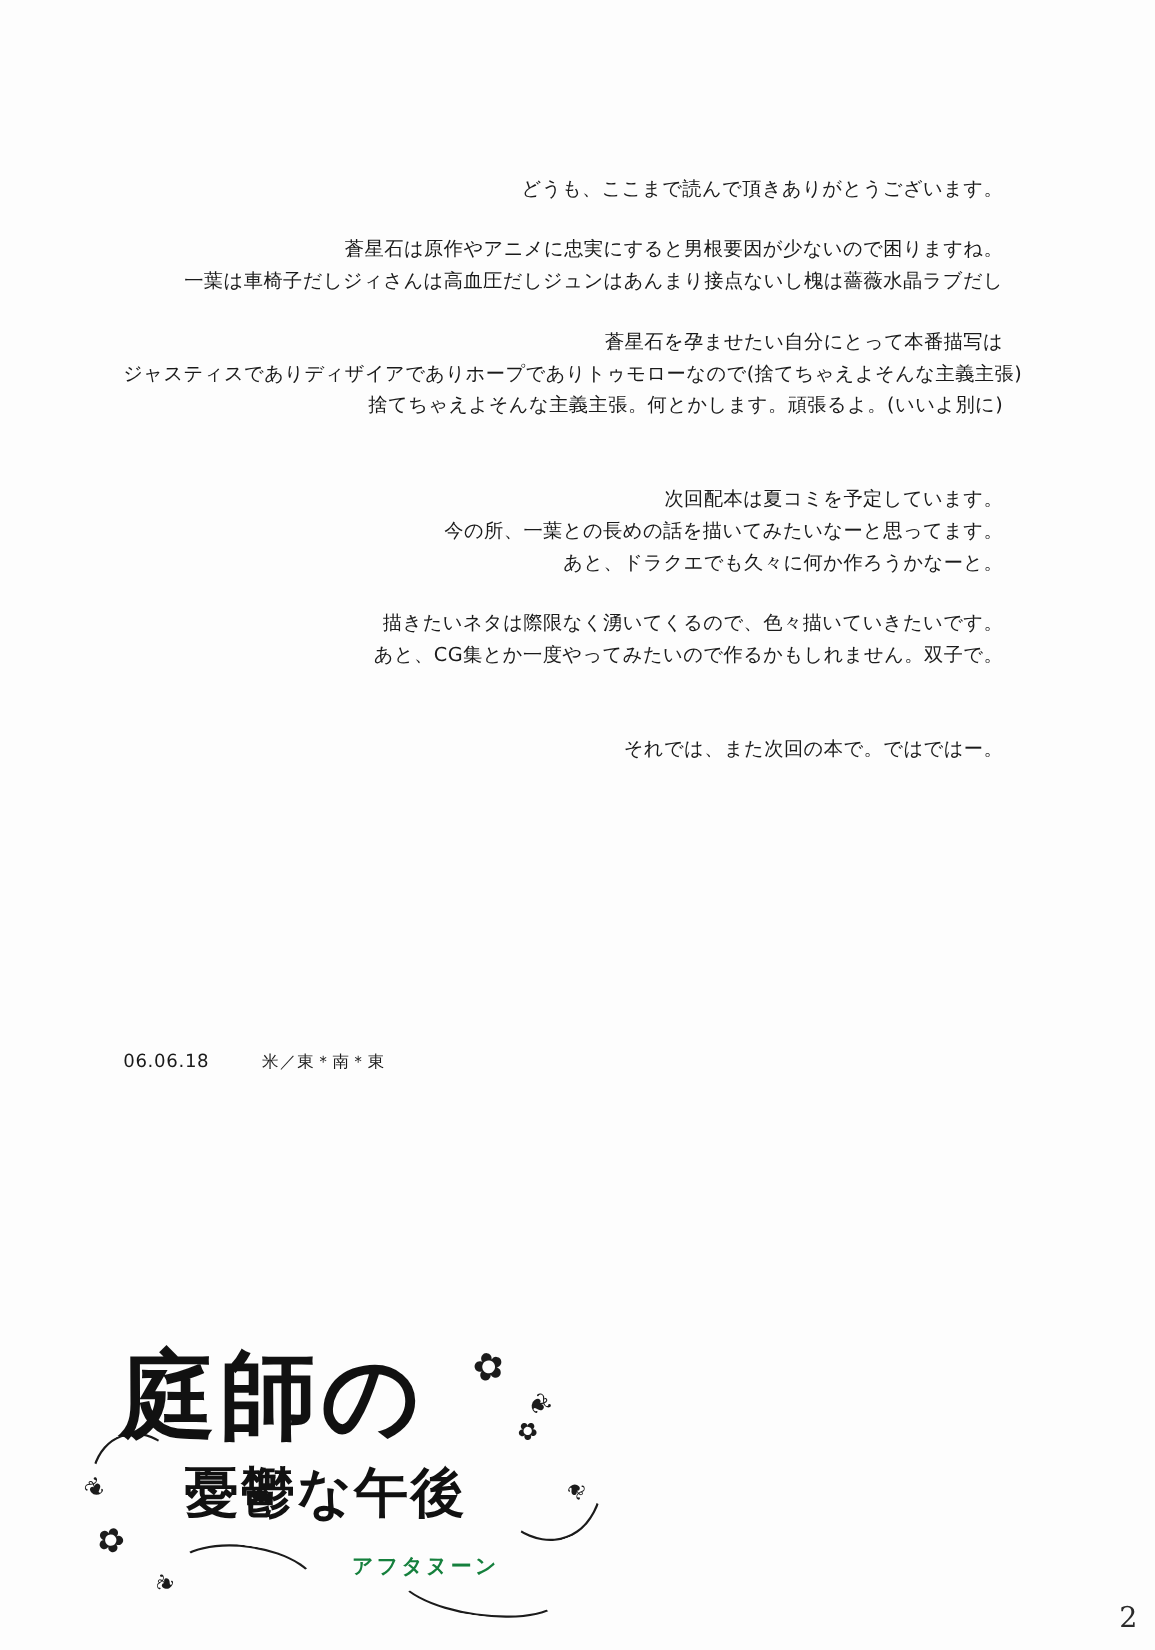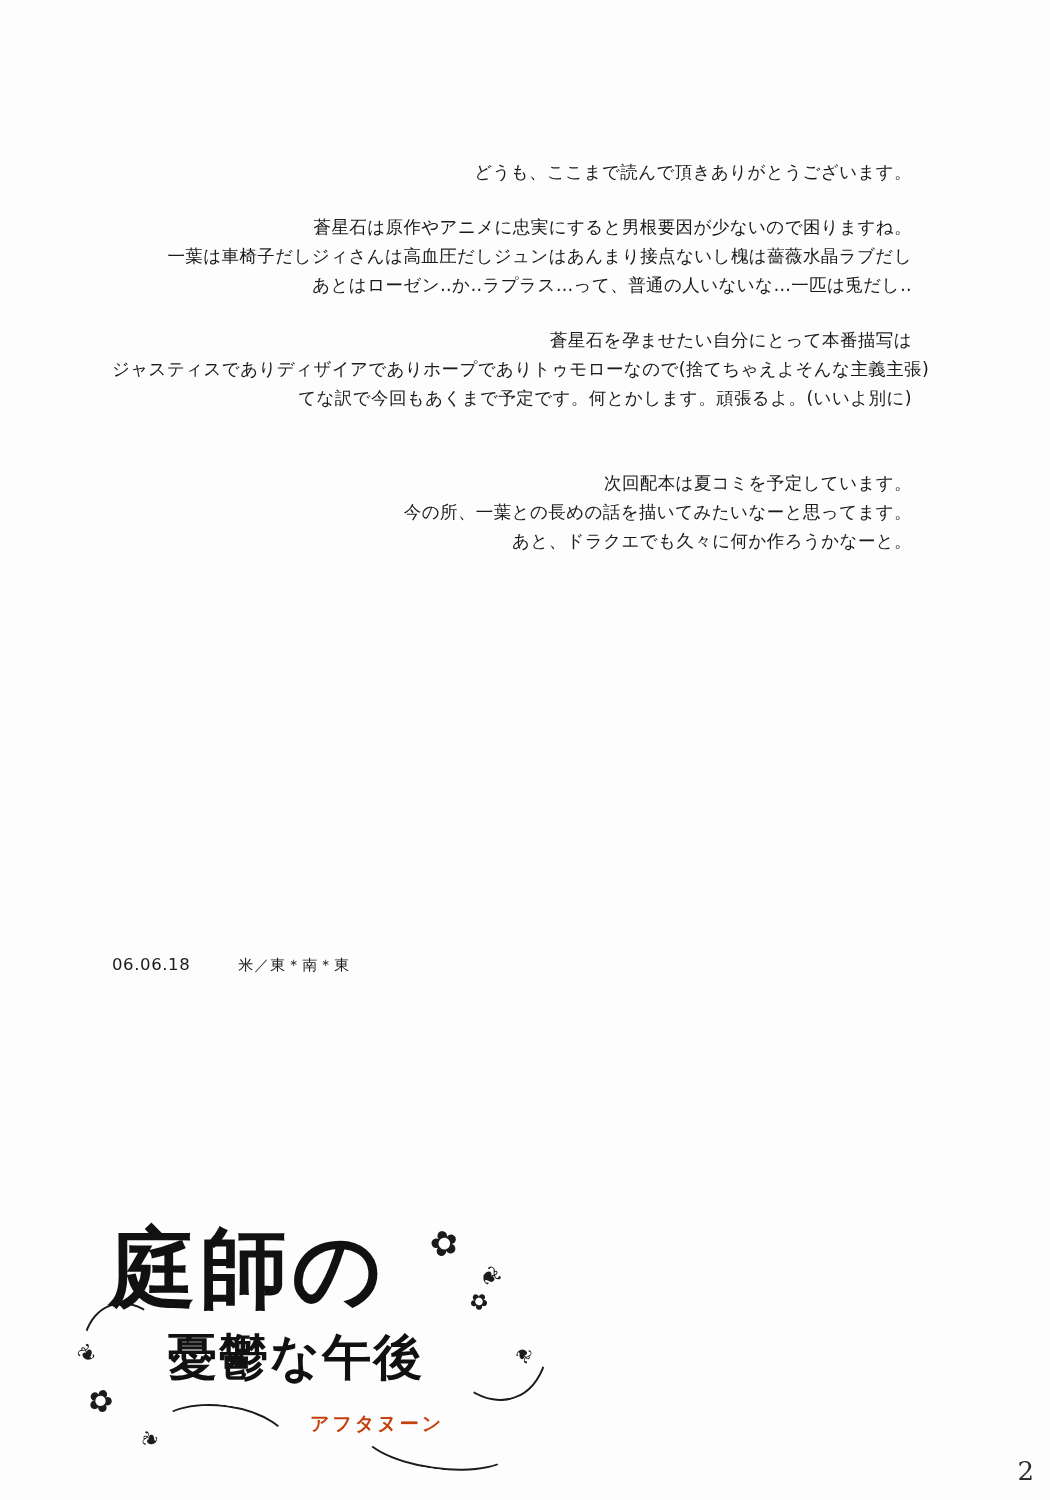--- a/index.html
+++ b/index.html
@@ -86,26 +86,26 @@
     top: 118px;
     font-size: 49px;
     font-weight: bold;
     letter-spacing: 2px;
     color: #111111;
     font-family: "DejaVu Serif", serif;
     line-height: 1;
   }
   .logo-romaji {
     position: absolute;
-    left: 250px;
+    left: 260px;
     top: 196px;
     font-size: 19px;
     font-weight: bold;
     letter-spacing: 3px;
-    color: #c2410c;
+    color: #15803d;
     font-family: "DejaVu Sans", sans-serif;
   }
   .deco {
     position: absolute;
     color: #1b1b1b;
   }
   .rose-1 { left: 370px; top: 8px; font-size: 34px; transform: rotate(-15deg); }
   .rose-2 { left: 28px; top: 168px; font-size: 30px; transform: rotate(20deg); }
   .rose-3 { left: 410px; top: 74px; font-size: 22px; transform: rotate(35deg); }
   .leaf-1 { left: 420px; top: 48px; font-size: 24px; transform: rotate(55deg); }
@@ -139,41 +139,47 @@
 
   <div class="afterword">
 
     <div class="para">
       <div class="line">どうも、ここまで読んで頂きありがとうございます。</div>
     </div>
 
     <div class="para">
       <div class="line">蒼星石は原作やアニメに忠実にすると男根要因が少ないので困りますね。</div>
       <div class="line">一葉は車椅子だしジィさんは高血圧だしジュンはあんまり接点ないし槐は薔薇水晶ラブだし</div>
-      <div class="line">あとはローゼン‥か‥ラプラス…って、普通の人いないな…一匹は兎だし‥</div>
     </div>
 
     <div class="para">
       <div class="line">蒼星石を孕ませたい自分にとって本番描写は</div>
       <div class="line">ジャスティスでありディザイアでありホープでありトゥモローなので(捨てちゃえよそんな主義主張)</div>
-      <div class="line">てな訳で今回もあくまで予定です。何とかします。頑張るよ。(いいよ別に)</div>
+      <div class="line">捨てちゃえよそんな主義主張。何とかします。頑張るよ。(いいよ別に)</div>
     </div>
 
     <div class="gap-lg"></div>
 
     <div class="para">
       <div class="line">次回配本は夏コミを予定しています。</div>
       <div class="line">今の所、一葉との長めの話を描いてみたいなーと思ってます。</div>
       <div class="line">あと、ドラクエでも久々に何か作ろうかなーと。</div>
     </div>
 
+    <div class="para">
+      <div class="line">描きたいネタは際限なく湧いてくるので、色々描いていきたいです。</div>
+      <div class="line">あと、CG集とか一度やってみたいので作るかもしれません。双子で。</div>
+    </div>
 
 
     <div class="gap-lg"></div>
 
+    <div class="para">
+      <div class="line">それでは、また次回の本で。ではではー。</div>
+    </div>
 
   </div>
 
   <div class="signature">
     <span class="sig-date">06.06.18</span>
     <span class="sig-circle">米／東＊南＊東</span>
   </div>
 
   <div class="logo">
     <div class="swirl swirl-a"></div>

